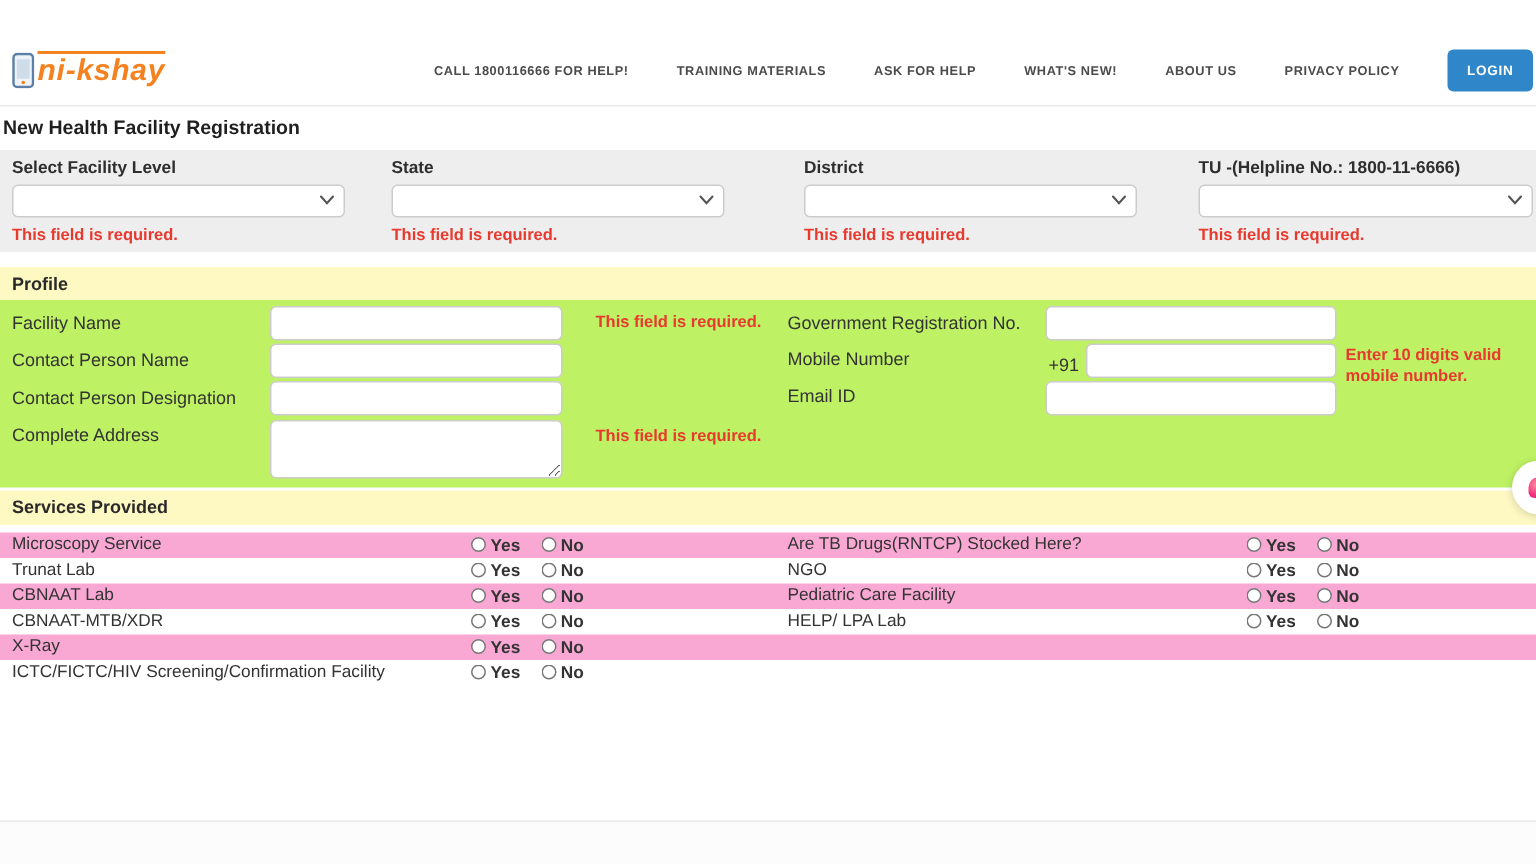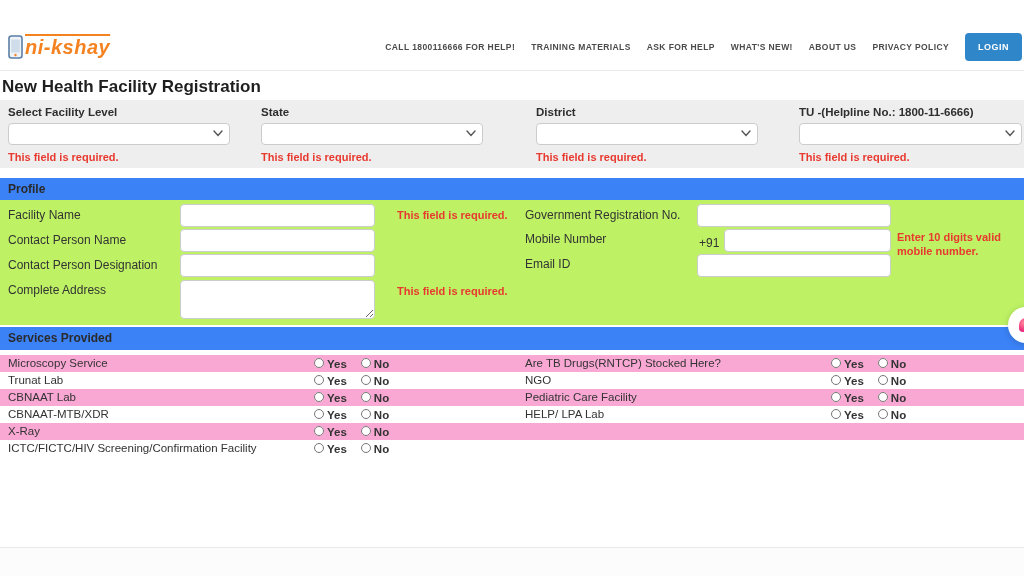--- a/index.html
+++ b/index.html
@@ -14,35 +14,35 @@
     position:absolute; top:0; left:0; width:1024px; height:71px;
     background:#fff; border-bottom:1px solid #e9e9e9;
     display:flex; align-items:center; padding:24px 2px 0 8px;
   }
   .logo { display:flex; align-items:center; gap:2px; }
   .logo-phone { width:15px; height:24px; }
   .logo-text {
     font-size:20px; font-weight:bold; color:#f58220;
     text-decoration:overline; letter-spacing:0.5px; font-style:italic;
   }
-  .nav { margin-left:auto; display:flex; align-items:center; gap:16px; }
+  .nav { margin-left:auto; display:flex; align-items:center; gap:32px; }
   .nav-item {
     font-size:8.5px; font-weight:700; color:#4b4b4b; letter-spacing:0.4px;
     text-transform:uppercase; cursor:pointer; white-space:nowrap;
   }
   .login-btn {
     background:#2f86c9; color:#fff; font-size:9px; font-weight:700;
     letter-spacing:0.5px; border:none; border-radius:4px;
     padding:9px 13px; cursor:pointer; font-family:inherit;
   }
 
   
   .page-title {
     position:absolute; top:77px; left:2px;
-    font-size:17px; font-weight:700; color:#1f1f1f;
+    font-size:13px; font-weight:700; color:#1f1f1f;
   }
 
   
   .selects-band {
     position:absolute; top:100px; left:0; width:1024px; height:68px;
     background:#efeeee;
   }
   .sel-col { position:absolute; top:6px; }
   .sel-col .sel-label { display:block; font-size:11.5px; font-weight:700; color:#2e2e2e; margin-bottom:5px; }
   .sel-wrap { position:relative; }
@@ -53,21 +53,21 @@
   }
   .sel-chevron { position:absolute; right:7px; top:7px; pointer-events:none; }
   .req-msg { display:block; margin-top:6px; font-size:11px; font-weight:600; color:#e8392f; }
   .col-1 { left:8px;   width:222px; }
   .col-2 { left:261px; width:222px; }
   .col-3 { left:536px; width:222px; }
   .col-4 { left:799px; width:223px; }
 
   
   .section-header {
-    position:absolute; left:0; width:1024px; background:#3b82f6;
+    position:absolute; left:0; width:1024px; background:#fef9c3;
     font-size:12px; font-weight:700; color:#2a2a2a; padding-left:8px;
   }
   .profile-hdr { top:178px; height:22px; line-height:22px; }
   .services-hdr { top:327px; height:23px; line-height:23px; }
 
   
   .profile-body { position:absolute; top:200px; left:0; width:1024px; height:125px; background:#bef264; }
   .f-label { position:absolute; font-size:12px; color:#333; }
   .f-input {
     position:absolute; height:23px; border:1px solid #ccc; border-radius:4px;

